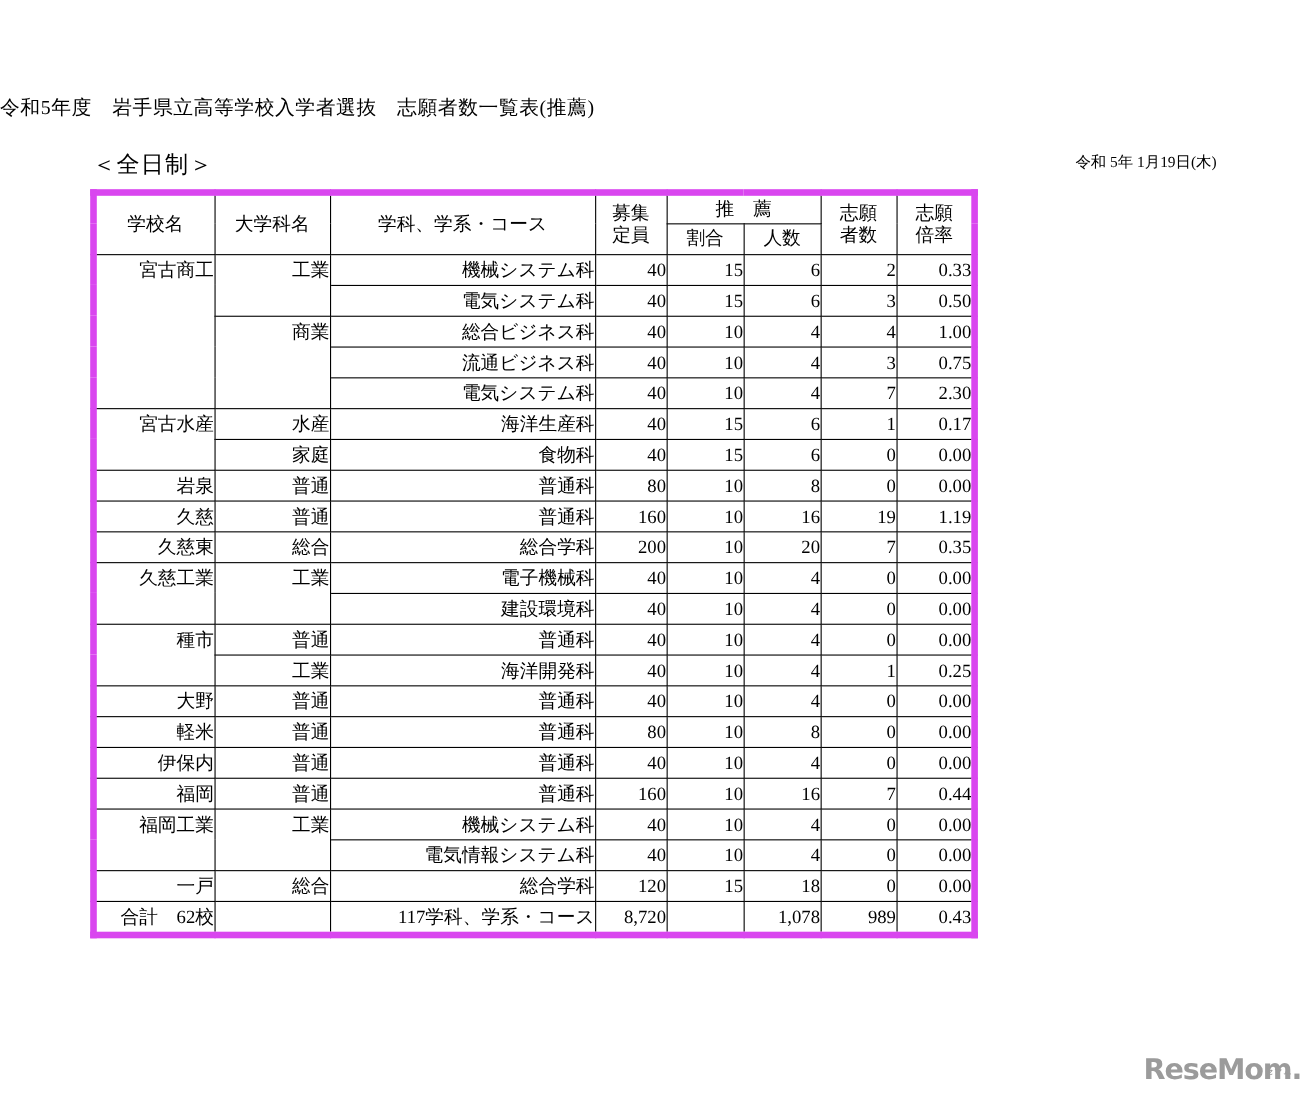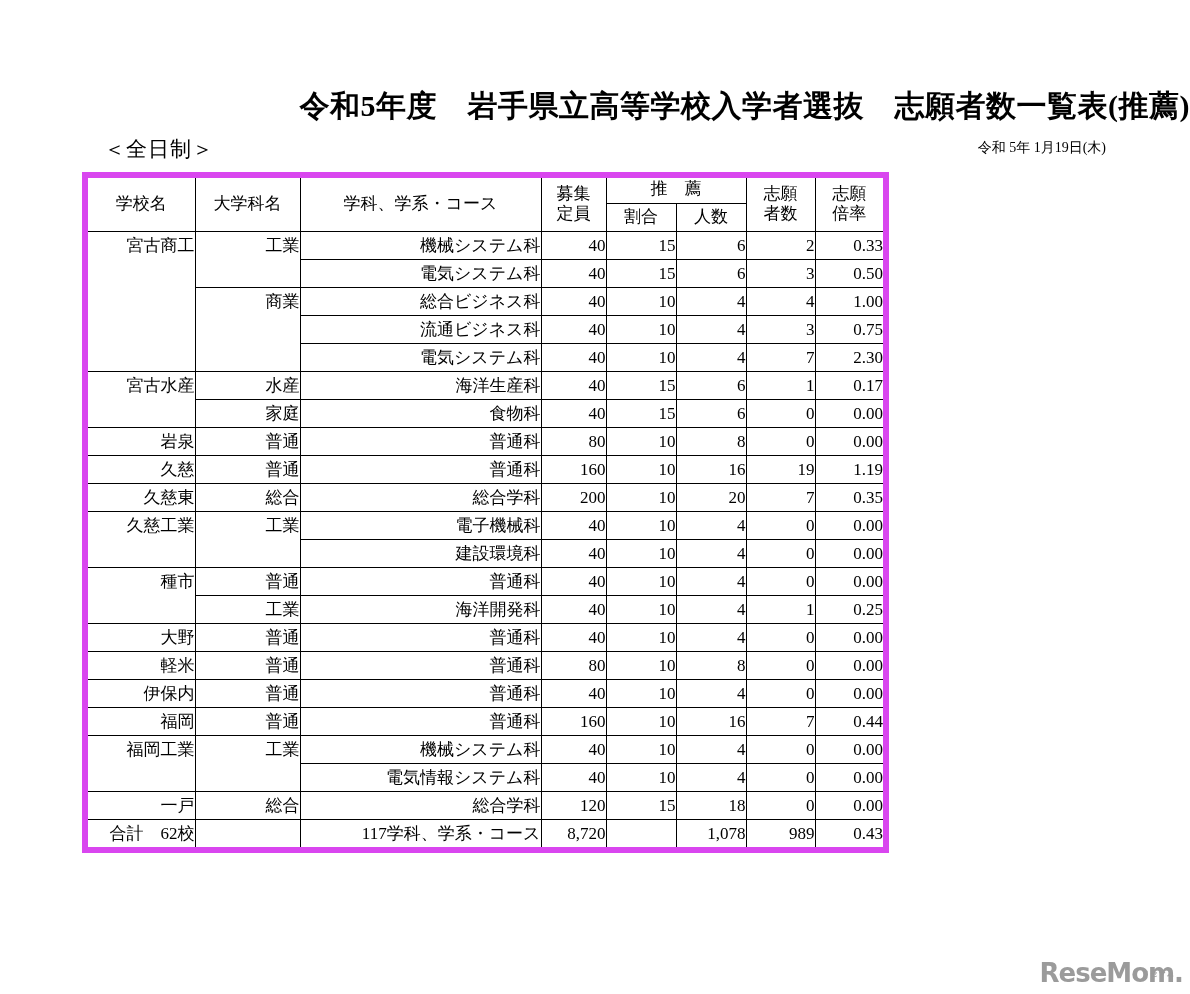--- a/index.html
+++ b/index.html
@@ -9,32 +9,31 @@
     background: #ffffff;
     color: #000000;
     font-family: "Liberation Serif", serif;
     position: relative;
     overflow: hidden;
   }
   .doc-title {
     position: absolute;
     top: 86px; left: 0;
     width: 100%;
-    text-align: right;
-    font-size: 30px;
-    font-weight: bold;
+    text-align: left;
+    font-size: 18px;
+    font-weight: normal;
     letter-spacing: 0.5px;
     white-space: nowrap;
   }
   .section-label {
     position: absolute;
     top: 135px; left: 84px;
     font-size: 21px;
     letter-spacing: 1px;
-    margin-left: 20px;
   }
   .doc-date {
     position: absolute;
     top: 139px; right: 84px;
     font-size: 14px;
   }
   table.main {
     position: absolute;
     left: 82px; top: 172px;
     width: 801px;
@@ -56,21 +55,20 @@
   table.main th {
     text-align: center;
     vertical-align: middle;
     line-height: 20px;
   }
   th.hdr-bottom { border-bottom: 2px solid #000; }
   th.grp-recommend {
     border-left: 2px solid #000;
     border-right: 2px solid #000;
     border-bottom: 2px solid #000;
-    font-family: Liberation Mono, monospace;
   }
   th.sub-ratio { border-left: 2px solid #000; border-bottom: 2px solid #000; }
   th.sub-count { border-right: 2px solid #000; border-bottom: 2px solid #000; }
   td.t { text-align: right; padding-left: 5px; }
   td.n { text-align: right; padding-right: 5px; }
   .logo {
     position: absolute;
     right: 7px; bottom: 8px;
     color: #9b9b9b;
     font-family: "DejaVu Sans", sans-serif;

